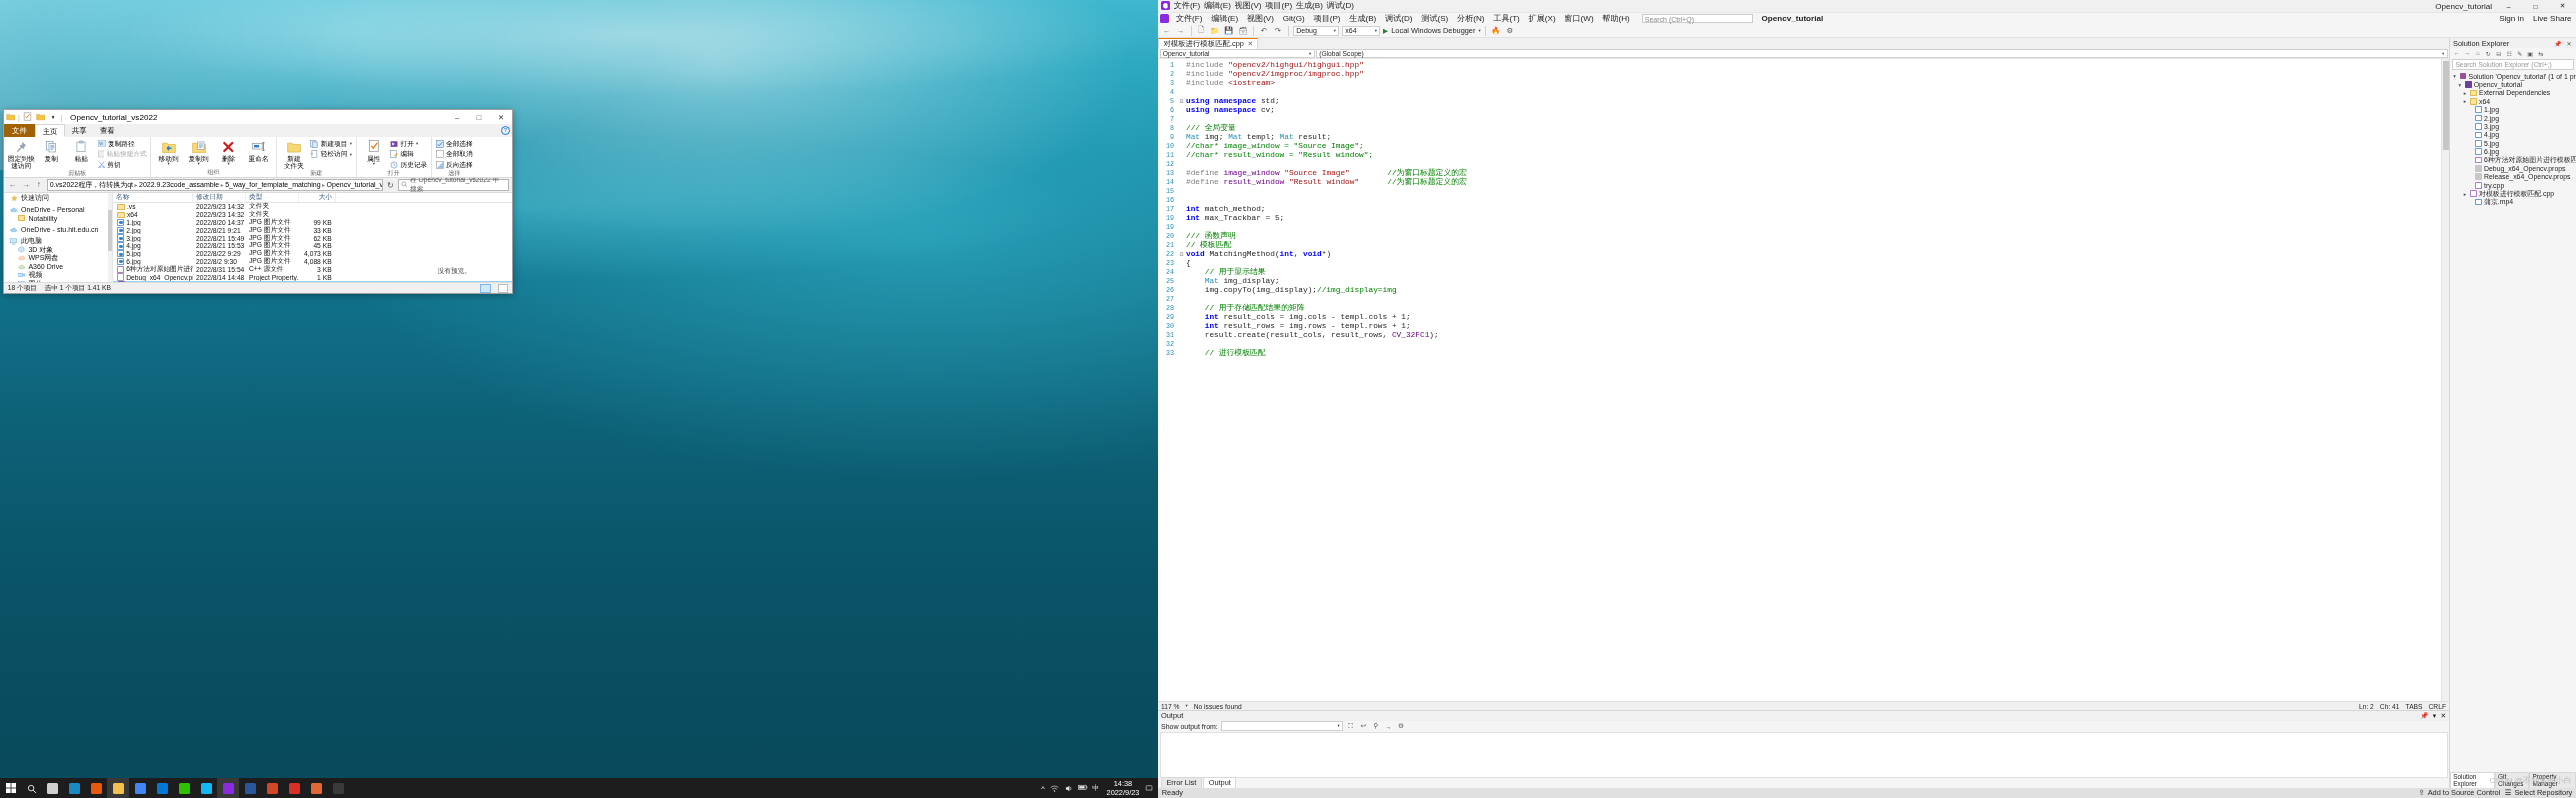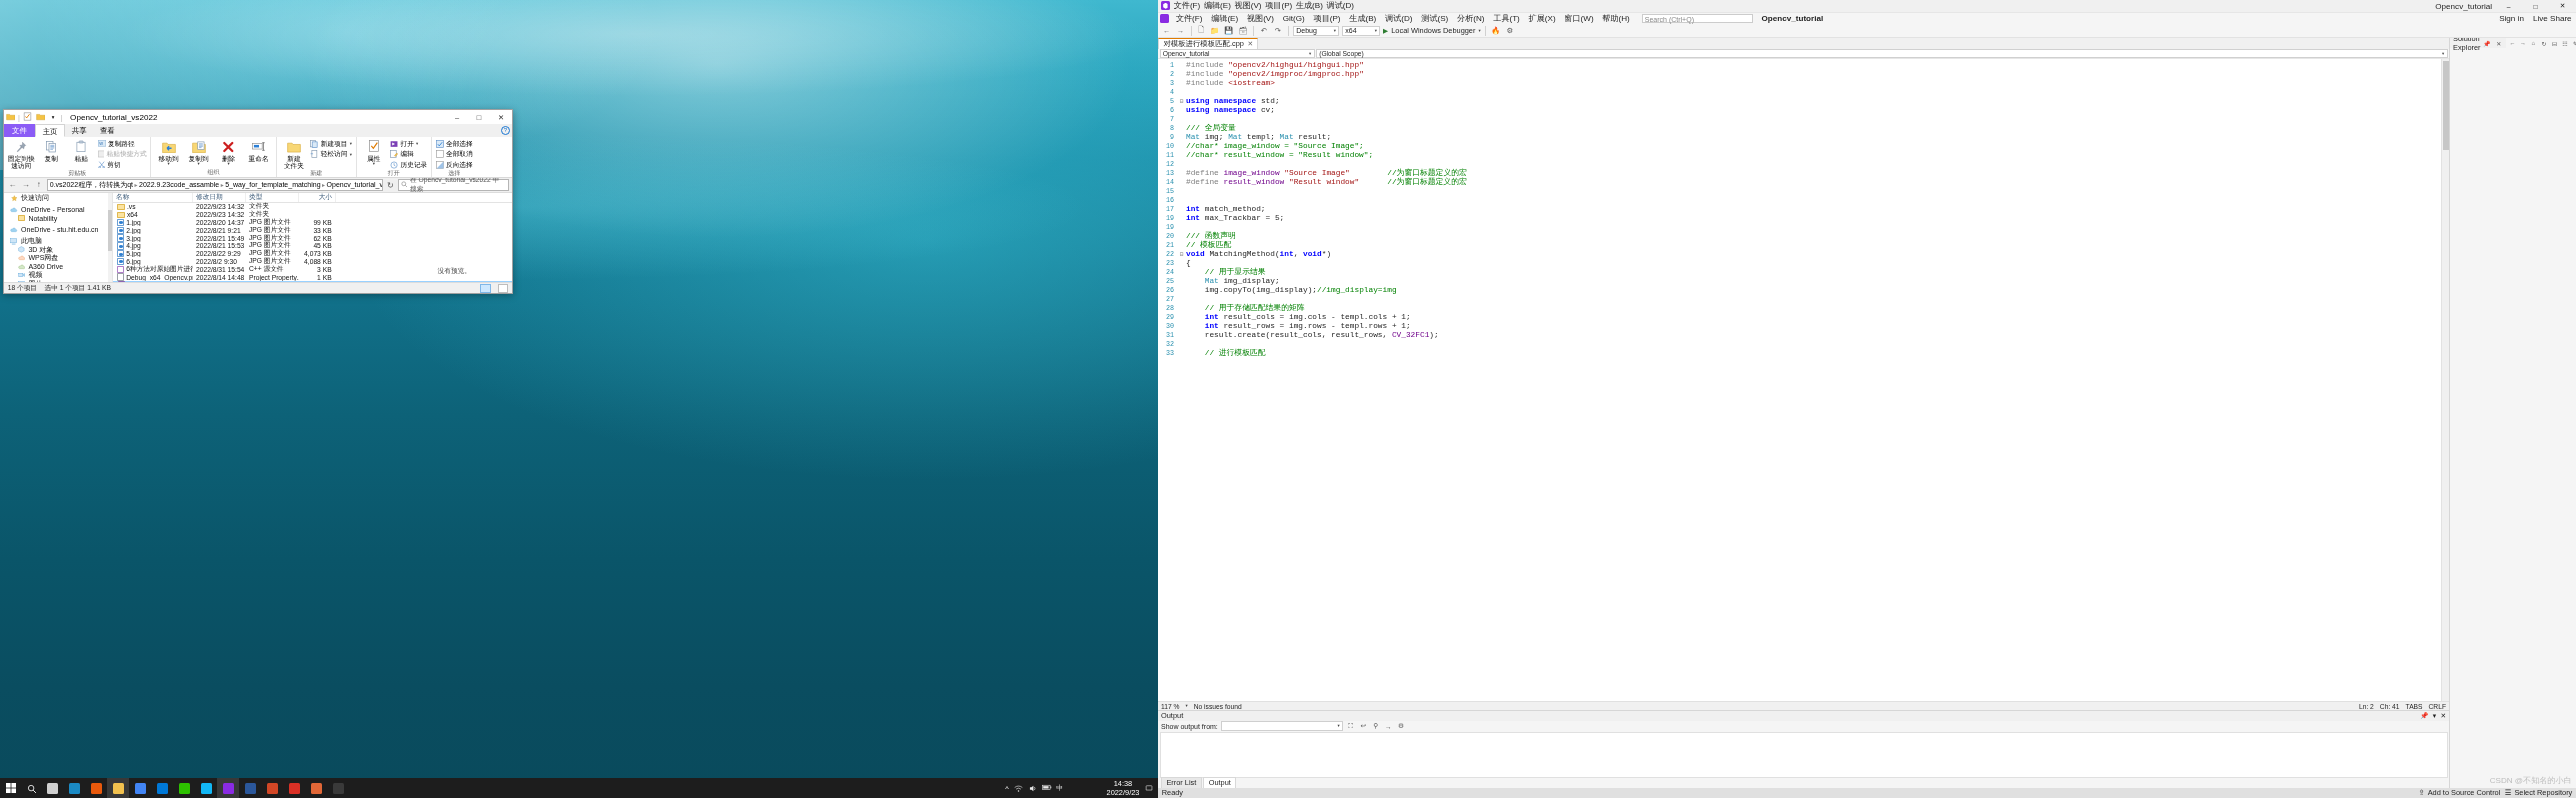--- a/index.html
+++ b/index.html
@@ -31,42 +31,42 @@
     position:absolute; left:0; bottom:0; width:1158px; height:21px;
     background:#1d1d1d; display:flex; align-items:center; z-index:60;
   }
   #taskbar .tb-start { width:22px; height:21px; display:flex; align-items:center; justify-content:center; }
   #taskbar .tb-search { width:19px; height:21px; display:flex; align-items:center; justify-content:center; }
   #taskbar .tb-item { width:22px; height:21px; display:flex; align-items:center; justify-content:center; position:relative; }
   #taskbar .tb-item.active::after { content:""; position:absolute; bottom:0; left:3px; right:3px; height:1.5px; background:#4fc3f7; }
   #taskbar .tb-item.active { background:rgba(255,255,255,.12); }
   .tbi { width:11px; height:11px; border-radius:1.5px; display:block; }
   #tray { margin-left:auto; display:flex; align-items:center; color:#fff; font-size:7.4px; padding-right:4.4px; gap:5.2px; }
-  #tray .clock { text-align:center; line-height:8.1px; font-size:7.4px;margin-left:36px; }
+  #tray .clock { text-align:center; line-height:8.1px; font-size:7.4px; }
   #tray .trayicon { width:9px; height:9px; opacity:.9; }
 
   
   #explorer {
     position:absolute; left:3px; top:109px; width:510px; height:185px;
     background:#f0f0f0; border:0.7px solid #a0a0a0; box-shadow:0 1.5px 7.4px rgba(0,0,0,.35);
     z-index:30; display:flex; flex-direction:column;
   }
   #exp-title {
     height:14px; background:#ffffff; display:flex; align-items:center; gap:3px; padding:0 1.5px;
     font-size:7.4px; color:#000; position:relative;
   }
   #exp-title .qt { width:9.6px; height:9.6px; display:inline-block; }
   #exp-title .sep { color:#bbb; }
   #exp-title .title-text { margin-left:4.4px; font-size:8.1px; }
   #exp-wbtns { position:absolute; right:0; top:0; display:flex; }
   #exp-wbtns div { width:22px; height:14px; display:flex; align-items:center; justify-content:center; font-size:7.4px; color:#333; }
 
   #exp-tabs { height:12.6px; background:#f0f0f0; display:flex; align-items:flex-end; font-size:7.4px; position:relative; }
   #exp-tabs .tab { padding:1.5px 6.7px 1.5px 6.7px; height:12.6px; line-height:9.6px; color:#000; }
-  #exp-tabs .tab.file { background:#8b5cf6; color:#fff; padding:1.5px 8.1px;text-align:right; }
+  #exp-tabs .tab.file { background:#a16207; color:#fff; padding:1.5px 8.1px;text-align:right; }
   #exp-tabs .tab.sel { background:#fff; border:0.7px solid #d4d4d4; border-bottom:0.7px solid #fff;font-family:Liberation Serif, serif; }
   #exp-tabs .helpbtn { position:absolute; right:2.2px; bottom:1.5px; width:9px; height:9px; border-radius:50%; border:0.7px solid #1976d2; color:#1976d2; font-size:6px; text-align:center; line-height:7.4px; }
 
   #exp-ribbon { height:41px; background:#fff; border-bottom:0.7px solid #d9d9d9; display:flex; font-size:6.7px; position:relative; }
   .rgroup { display:flex; flex-direction:column; border-right:0.7px solid #e3e3e3; padding:1.5px 2.2px 0 2.2px; }
   .rgroup .rrow { display:flex; flex:1; align-items:flex-start; }
   .rgroup .glabel { text-align:center; font-size:6px; color:#666; height:7.4px; line-height:7.4px; }
   .rbtn { display:flex; flex-direction:column; align-items:center; justify-content:flex-start; width:30px; padding:0.7px 0.7px 0; text-align:center; line-height:7.4px; color:#000; }
   .rbtn .ico { height:16.3px; display:flex; align-items:center; justify-content:center; }
   .rbtn .cap { font-size:6.7px; }
@@ -173,21 +173,21 @@
   #output .ohead { height:9.6px; display:flex; align-items:center; font-size:7.4px; padding:0 3px; gap:4.4px; background:#f0f0f0;}
   #output .ohead .spacer{flex:1;}
   #output .obar { height:11px; display:flex; align-items:center; gap:3px; font-size:7px; padding:0 3px; }
   #output .obar .ocombo { width:122px; height:9.6px; background:#fff; border:0.7px solid #cfcfcf; display:flex; align-items:center; justify-content:flex-end; padding:0 2.2px; font-size:6.7px;}
   #output .obar .oico { width:9.6px; height:9.6px; display:flex; align-items:center; justify-content:center; color:#5a5a5a; font-size:6.7px;}
   #output .obody { flex:1; background:#fff; border:0.7px solid #e0e0e0; margin:0 1.5px; }
   #output .otabs { height:10.4px; display:flex; align-items:flex-end; gap:1.5px; padding-left:3px; background:#f5f5f5;}
   #output .otabs .ot { font-size:7.4px; padding:0.7px 4.4px; background:#e8e8e8; border:0.7px solid #d8d8d8; border-bottom:none;}
   #output .otabs .ot.sel { background:#fff; }
 
-  #vs-right { width:127px; border-left:0.7px solid #d6d6d6; background:#f5f5f5; display:flex; flex-direction:row; }
+  #vs-right { width:127px; border-left:0.7px solid #d6d6d6; background:#f5f5f5; display:flex; flex-direction:column; }
   .panel-head { height:10.4px; display:flex; align-items:center; font-size:7.4px; padding:0 3px; gap:3px; background:#f0f0f0;}
   .panel-head .ptitle { flex:1; }
   .panel-head .pbtn { width:8.1px; height:8.1px; display:flex; align-items:center; justify-content:center; font-size:6px; color:#555;}
   #se-toolbar { height:10.4px; display:flex; align-items:center; gap:1.5px; padding:0 2.2px; background:#f5f5f5;}
   #se-toolbar .sb { width:9px;height:9px;display:flex;align-items:center;justify-content:center;font-size:6px;color:#5a5a5a;}
   #se-search { height:10.4px; margin:0.7px 2.2px; background:#fff; border:0.7px solid #cfcfcf; font-size:6.7px; color:#999; display:flex; align-items:center; padding:0 2.2px;}
   #se-tree { flex:1; overflow:hidden; font-size:6.9px; padding-top:1.5px; }
   #se-tree .tr { height:8.4px; display:flex; align-items:center; gap:2.2px; white-space:nowrap; }
   #se-tree .tw { width:6px; text-align:center; font-size:5.2px; color:#555; flex:none;}
   #se-tree .tic { width:6.7px; height:6.7px; flex:none; }

